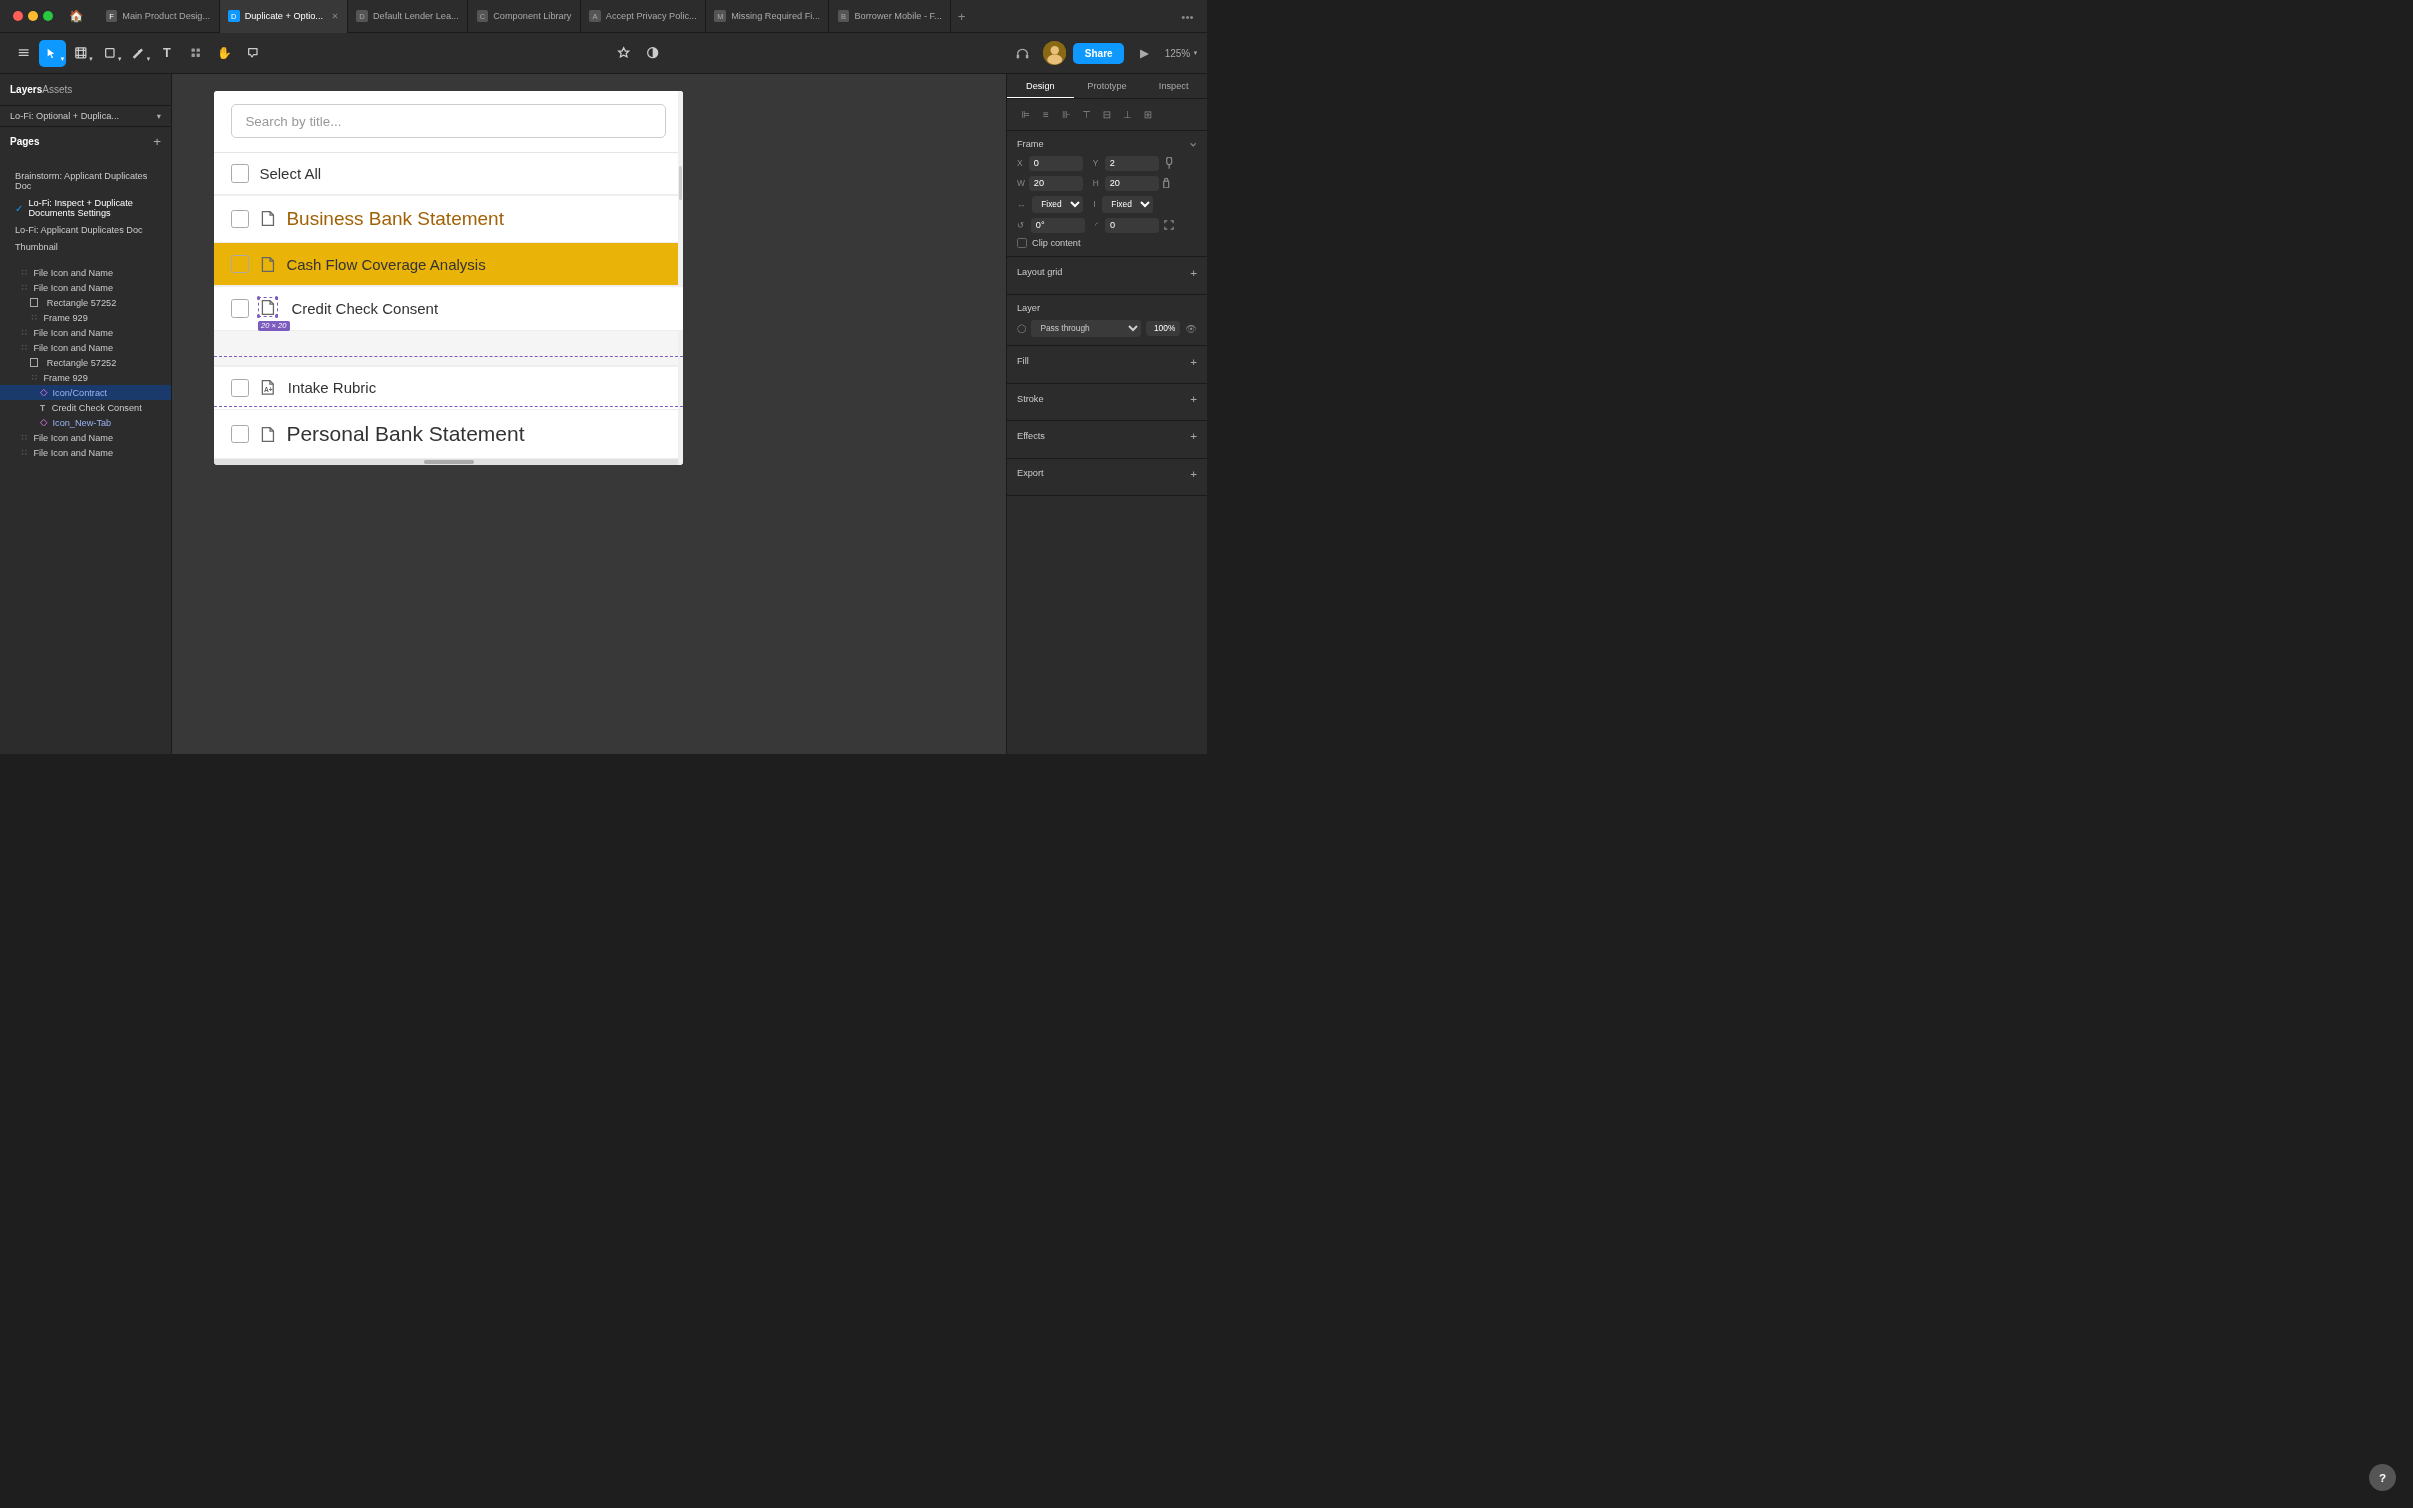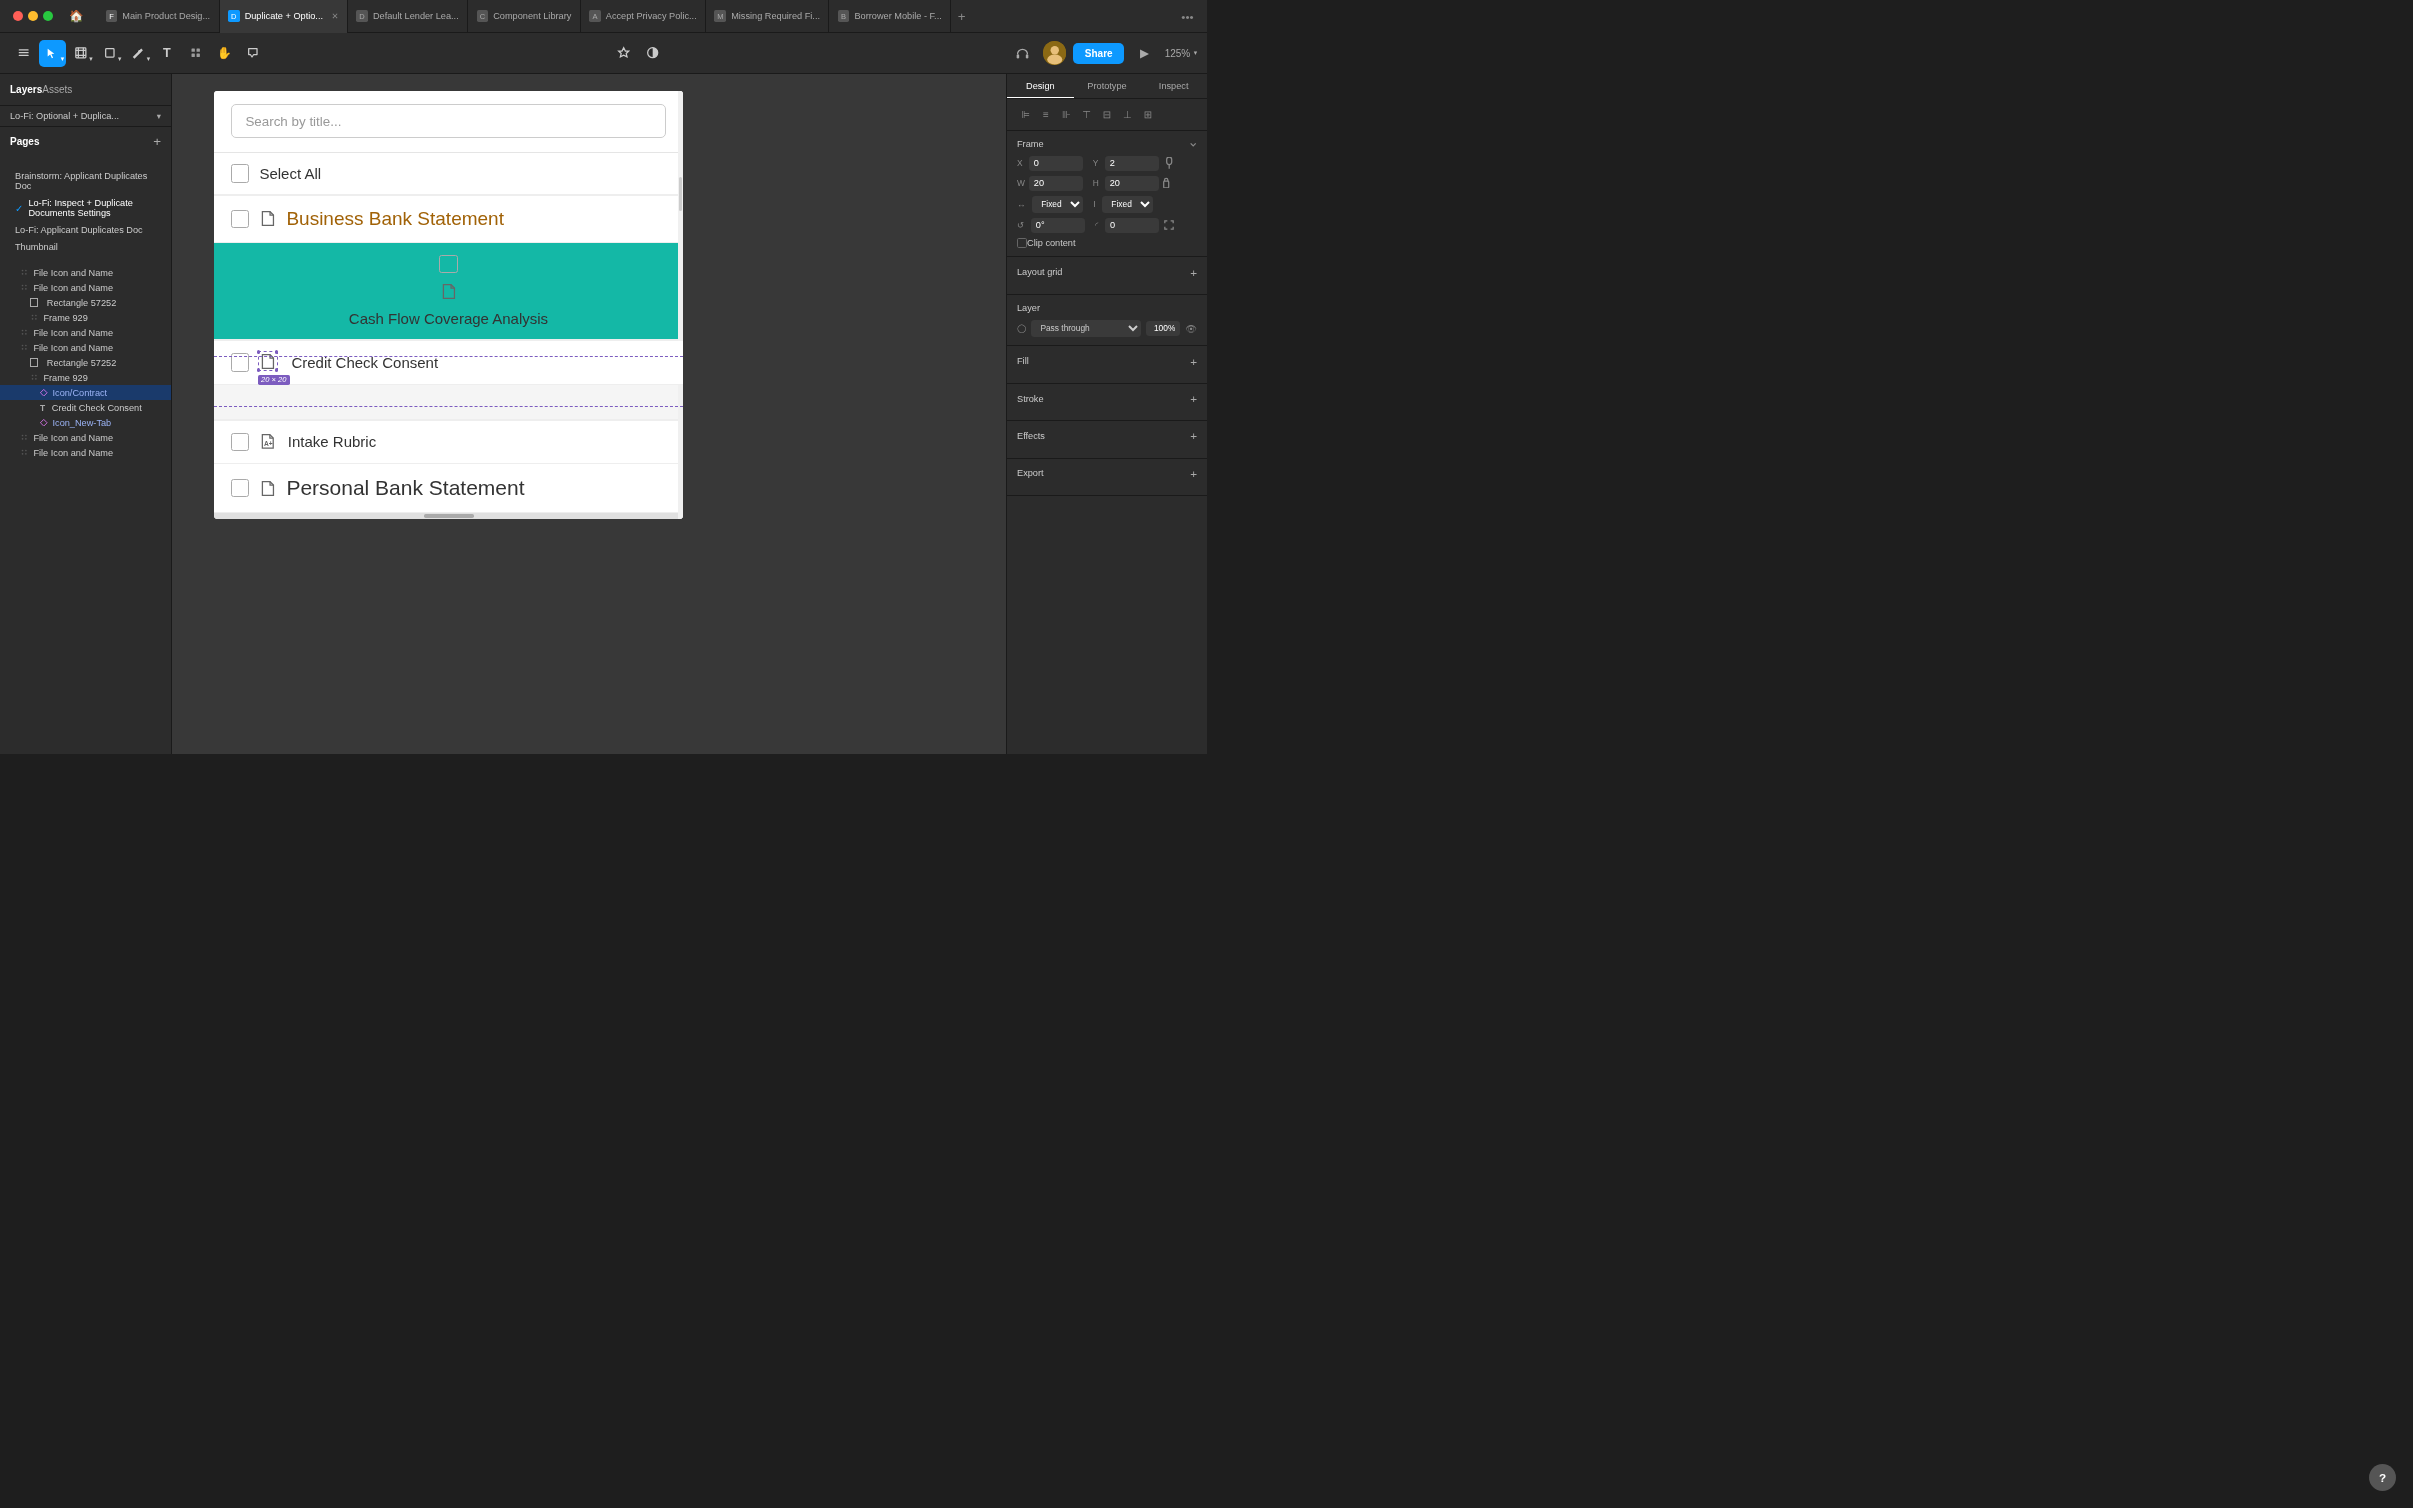--- a/index.html
+++ b/index.html
@@ -68,21 +68,21 @@
     .right-panel-tabs { display: flex; border-bottom: 0.8px solid #1a1a1a; }
     .right-tab { flex: 1; text-align: center; padding: 6.7px 3.4px; font-size: 9.2px; color: #aaa; cursor: pointer; }
     .right-tab.active { color: #fff; border-bottom: 1.7px solid #fff; }
     .panel-section { padding: 8.4px 10px; border-bottom: 0.8px solid #1a1a1a; }
     .section-header { display: flex; align-items: center; justify-content: space-between; margin-bottom: 6.7px; color: #ccc; font-weight: 500; }
     .section-add { color: #aaa; cursor: pointer; font-size: 11.7px; }
     .frame-row { display: flex; align-items: center; gap: 3.4px; margin-bottom: 5px; }
     .frame-label { color: #888; font-size: 8.4px; width: 8.4px; }
     .frame-input { background: #3a3a3a; border: none; border-radius: 3.4px; color: #fff; font-size: 9.2px; padding: 2.5px 5px; width: 54px; text-align: left; }
     .dropdown-select { background: #3a3a3a; border: none; border-radius: 3.4px; color: #fff; font-size: 8.4px; padding: 2.5px 5px; }
-    .clip-row { display: flex; align-items: center; color: #ccc; font-size: 9.2px; }
+    .clip-row { display: flex; align-items: center; gap: 5px; color: #ccc; font-size: 9.2px; }
     .clip-checkbox { width: 10px; height: 10px; border: 0.8px solid #666; border-radius: 1.7px; }
     .layer-blend { display: flex; align-items: center; gap: 5px; }
     .blend-select { background: #3a3a3a; border: none; border-radius: 3.4px; color: #ccc; font-size: 8.4px; padding: 2.5px 5px; flex: 1; }
     .opacity-input { background: #3a3a3a; border: none; border-radius: 3.4px; color: #fff; font-size: 8.4px; padding: 2.5px 5px; width: 34px; text-align: right; }
     .eye-icon { color: #888; cursor: pointer; }
     .circle-icon { color: #888; font-size: 8.4px; }
 
     
     .help-btn { position: fixed; bottom: 17px; right: 17px; width: 27px; height: 27px; border-radius: 50%; background: #555; color: #fff; display: flex; align-items: center; justify-content: center; font-size: 11.7px; cursor: pointer; font-weight: bold; }
     .rect-icon { color: #aaa; border: 0.8px solid #aaa; width: 8.4px; height: 8.4px; display: inline-block; }
@@ -400,21 +400,21 @@
         <div class="doc-checkbox"></div>
         <svg width="17" height="17" viewBox="0 0 20 20">
             <path d="M4 2H13L17 6V18H4V2Z" stroke="#666" stroke-width="1.5" fill="none"></path>
             <path d="M13 2V6H17" stroke="#666" stroke-width="1.5" fill="none"></path>
           </svg>
         <span style="font-size:19px; color:#a16207;text-align:center;">Business Bank Statement</span>
       </div>
 
       <div style="height:0.8px; background:#eee;"></div>
 
-      <div class="doc-item" style="background:#14b8a6;flex-direction:column;">
+      <div class="doc-item" style="background:#eab308;">
         <div class="doc-checkbox"></div>
         <svg width="17" height="17" viewBox="0 0 20 20">
             <path d="M4 2H13L17 6V18H4V2Z" stroke="#666" stroke-width="1.5" fill="none"></path>
             <path d="M13 2V6H17" stroke="#666" stroke-width="1.5" fill="none"></path>
           </svg>
         <span style="font-size:15px; color:#333;">Cash Flow Coverage Analysis</span>
       </div>
 
       <div style="height:0.8px; background:#eee;"></div>
 

